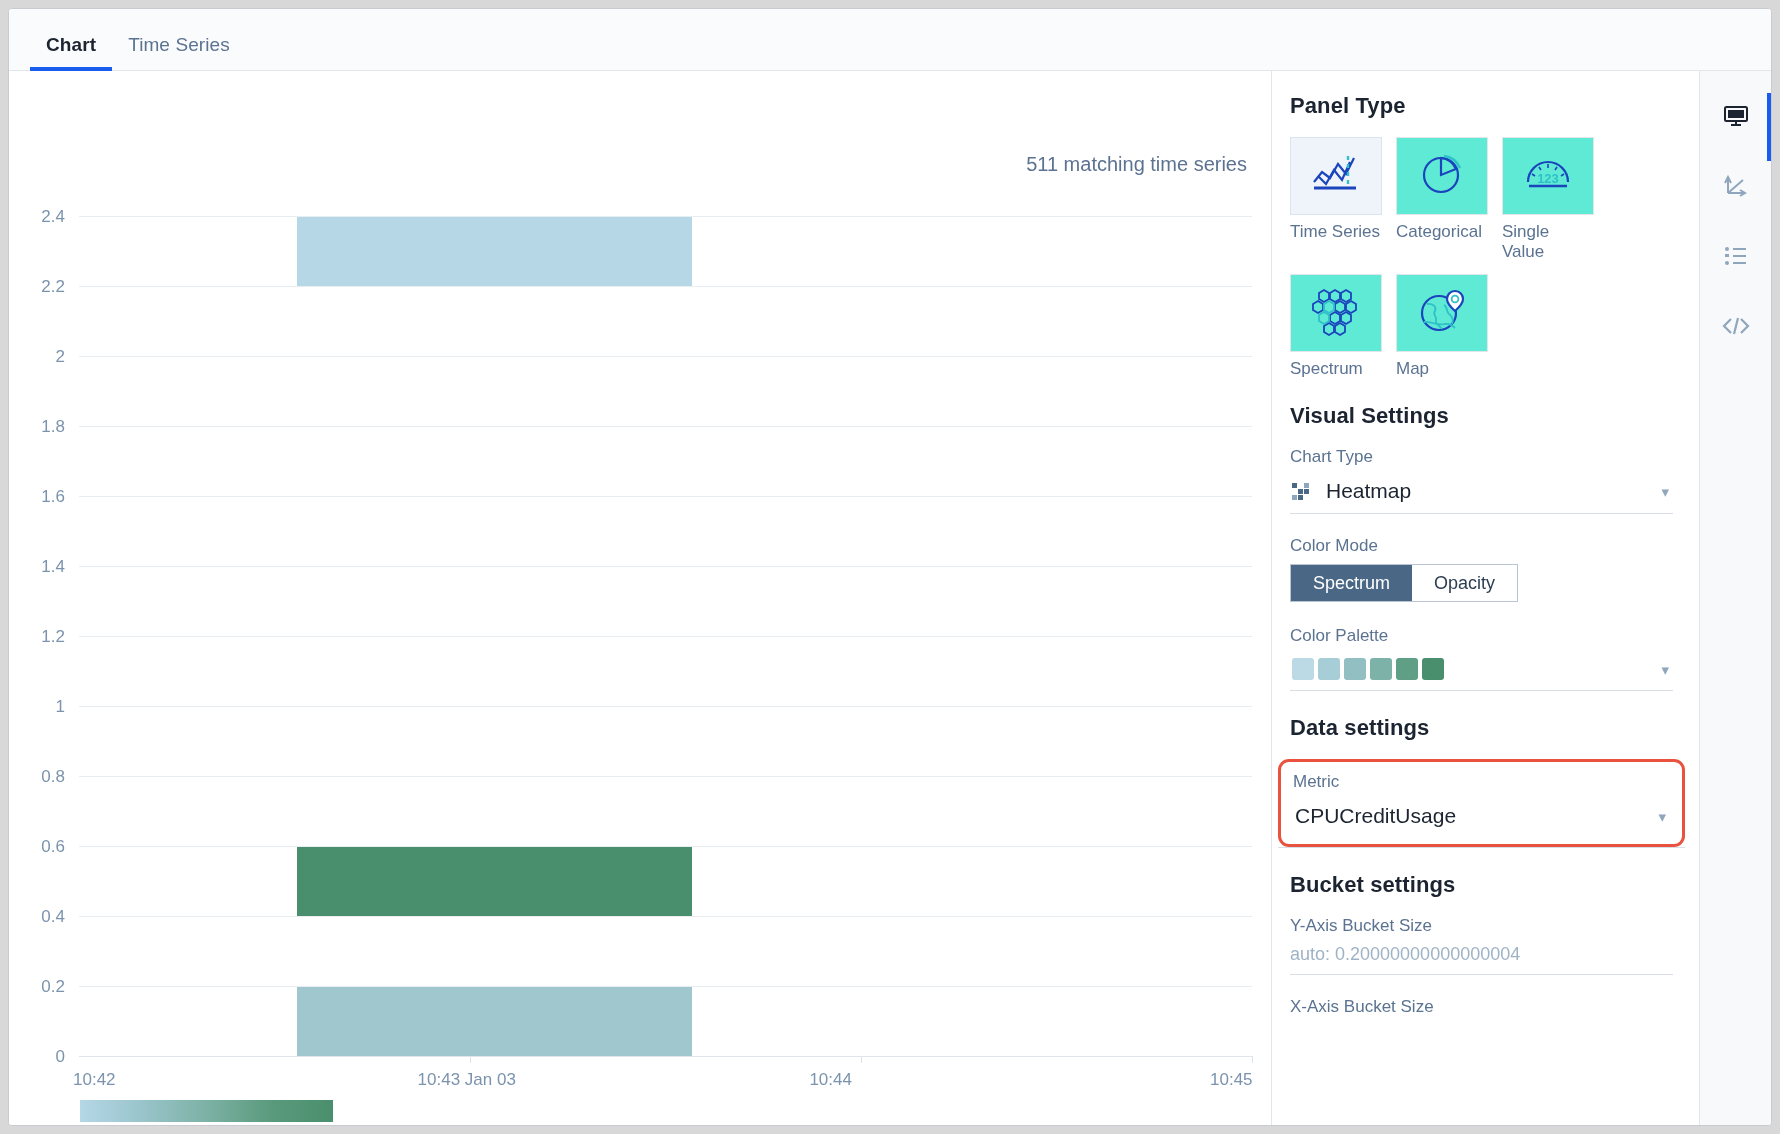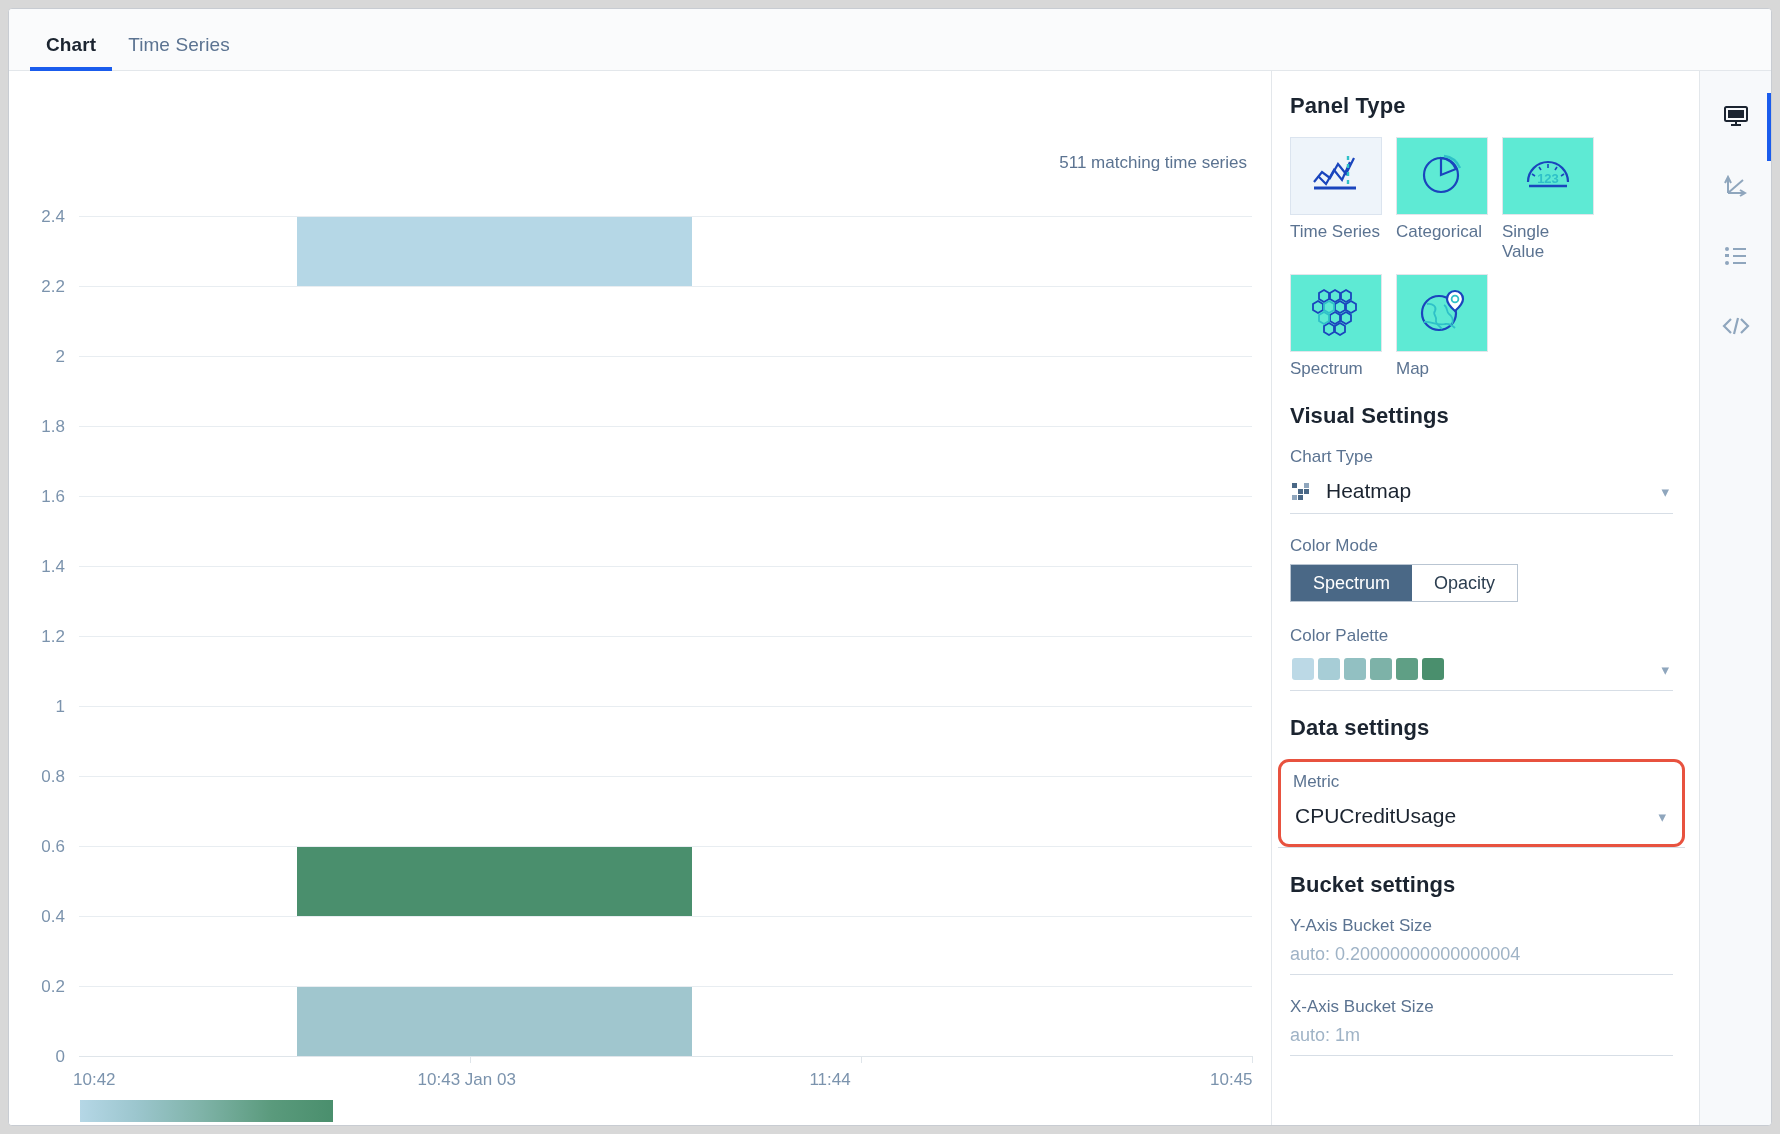--- a/index.html
+++ b/index.html
@@ -60,21 +60,21 @@
   
   .chartpane {
     flex: 0 0 1263px;
     position: relative;
     background: #ffffff;
     border-right: 1px solid #e3e7eb;
   }
   .matchcount {
     position: absolute;
     right: 24px; top: 82px;
-    font-size: 17px;
+    font-size: 20px;
     color: #5b7391;
   }
   .plot {
     position: absolute;
     left: 0; top: 115px;
     width: 1263px;
     height: 900px;
   }
   .gridline {
     position: absolute;
@@ -280,21 +280,21 @@
           <div class="gridline" style="top: 870px;"></div>
           <div class="ytick" style="top: 870px; left: 0px; right: auto; width: 56px;">0</div>
           <div class="hmbar" style="left: 288.178px; width: 395.301px; top: 31px; height: 69px; background: rgb(181, 215, 230);"></div>
           <div class="hmbar" style="left: 288.178px; width: 395.301px; top: 661px; height: 69px; background: rgb(74, 143, 109);"></div>
           <div class="hmbar" style="left: 288.178px; width: 395.301px; top: 801px; height: 69px; background: rgb(160, 198, 206);"></div>
           <div class="xaxis" style="top: 870px;"></div>
           <div class="xtick" style="top: 884px; left: 64px;">10:42</div>
           <div class="xtick-mark" style="left: 460.609px; top: 870px;"></div>
           <div class="xtick" style="top: 884px; left: 408.609px;">10:43 Jan 03</div>
           <div class="xtick-mark" style="left: 852.391px; top: 870px;"></div>
-          <div class="xtick" style="top: 884px; left: 800.391px;">11:44</div>
+          <div class="xtick" style="top: 884px; left: 800.391px;">10:44</div>
           <div class="xtick-mark" style="left: 1243px; top: 870px;"></div>
           <div class="xtick" style="top: 884px; left: 1201px;">10:45</div>
           <div class="legendbar" style="left: 71px; top: 914px;"></div>
         </div>
     </div>
 
     <div class="settings">
 
       <h3 class="sec-title">Panel Type</h3>
 
@@ -438,21 +438,20 @@
         </div>
       </div>
       <div style="border-bottom:1px solid #d7dee6;margin:0 -12px;"></div>
 
       <h3 class="sec-title" style="margin-top:24px;">Bucket settings</h3>
 
       <div class="field-label">Y-Axis Bucket Size</div>
       <div class="inputline">auto: 0.20000000000000004</div>
 
       <div class="field-label" style="margin-top:22px;">X-Axis Bucket Size</div>
-      <div class="inputline">auto: 1m</div>
 
     </div>
 
     <div class="rail">
       <div class="railsel"></div>
 
       <div class="railicon">
         <svg width="26" height="24" viewBox="0 0 26 24">
           <rect x="2" y="3" width="22" height="14" rx="1.5" fill="none" stroke="#1b2430" stroke-width="2"></rect>
           <rect x="5" y="6" width="16" height="8" fill="#1b2430"></rect>

